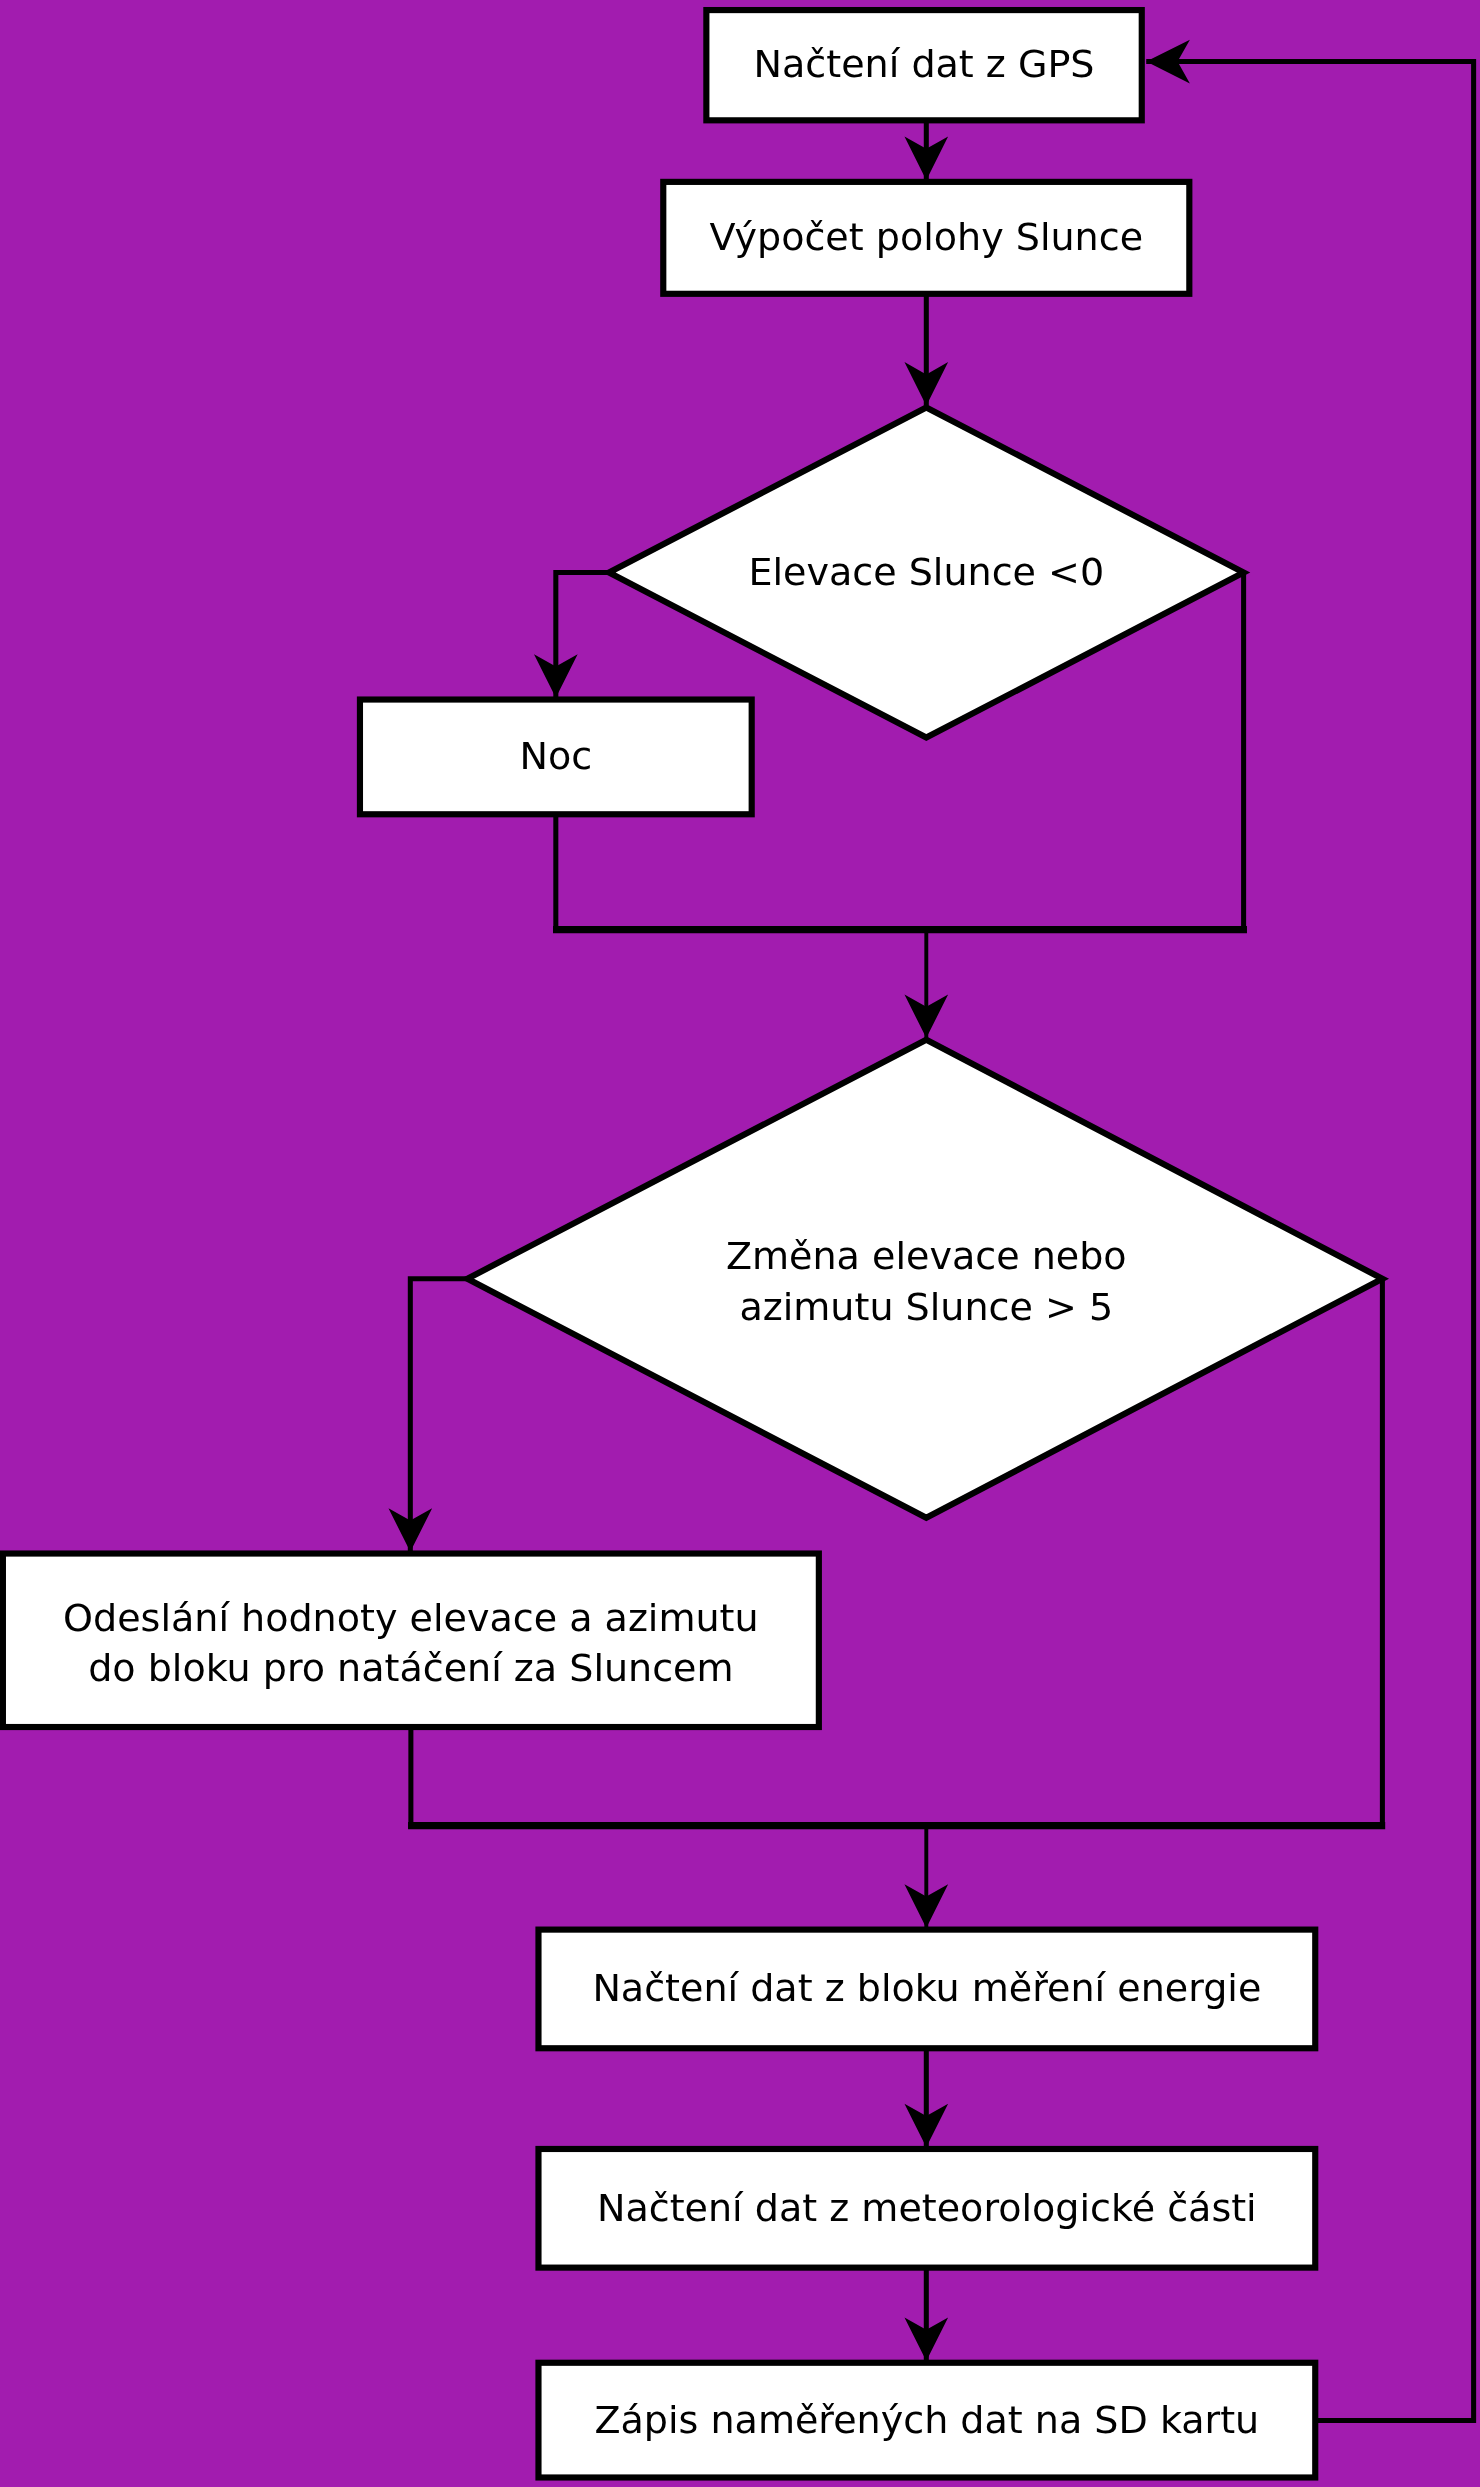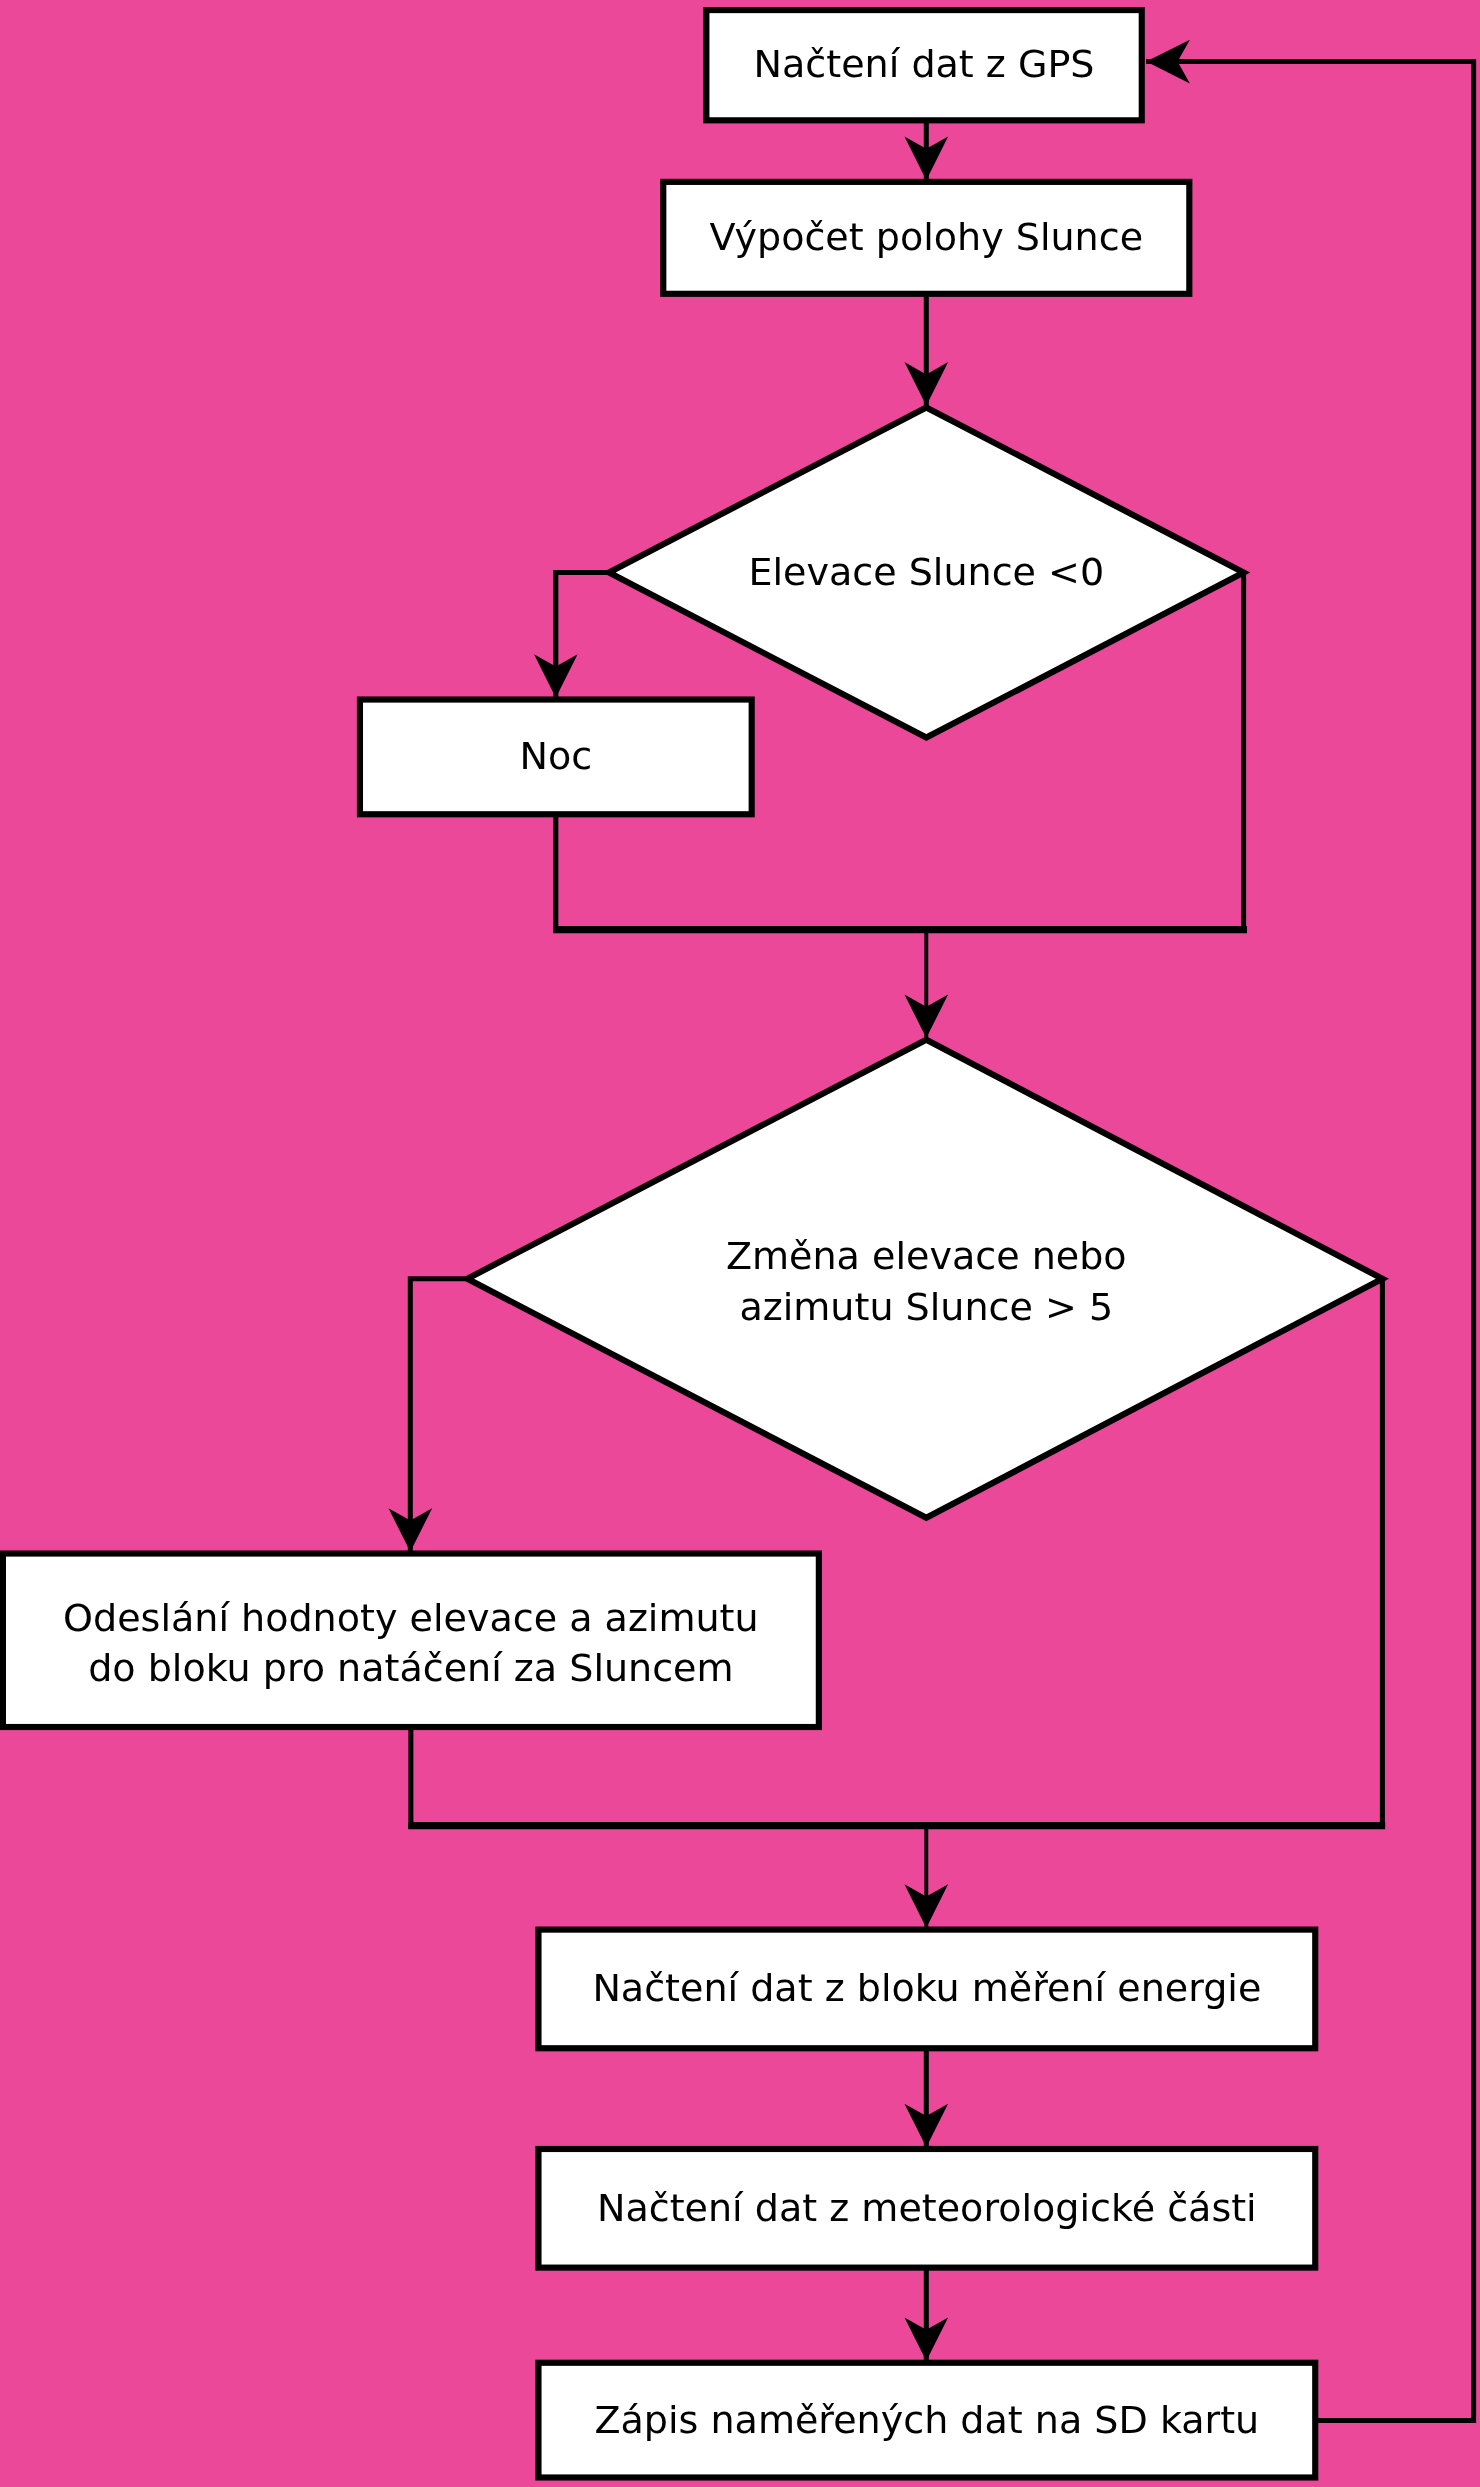--- a/index.html
+++ b/index.html
@@ -1,16 +1,16 @@
 <!DOCTYPE html>
 <html style="font-size:9px"><head>
 <meta charset="utf-8">
 <style>
   html, body { margin: 0; padding: 0; background: #ffffff; }
-  .canvas-wrap { position: relative; width: 1481px; height: 2487px; background: #ec4899; }
+  .canvas-wrap { position: relative; width: 1481px; height: 2487px; background: #a21caf; }
   svg { display: block; }
   .node-box { fill: #ffffff; stroke: #000000; stroke-width: 11; }
   .node-diamond { fill: #ffffff; stroke: #000000; stroke-width: 11; }
   .edge { stroke: #000000; stroke-width: 9; fill: none; }
   .edge-thick { stroke-width: 13; }
   .edge-thin { stroke-width: 7; }
   .lbl {
     font-family: "DejaVu Sans", sans-serif;
     font-size: 68px;
     fill: #000000;

